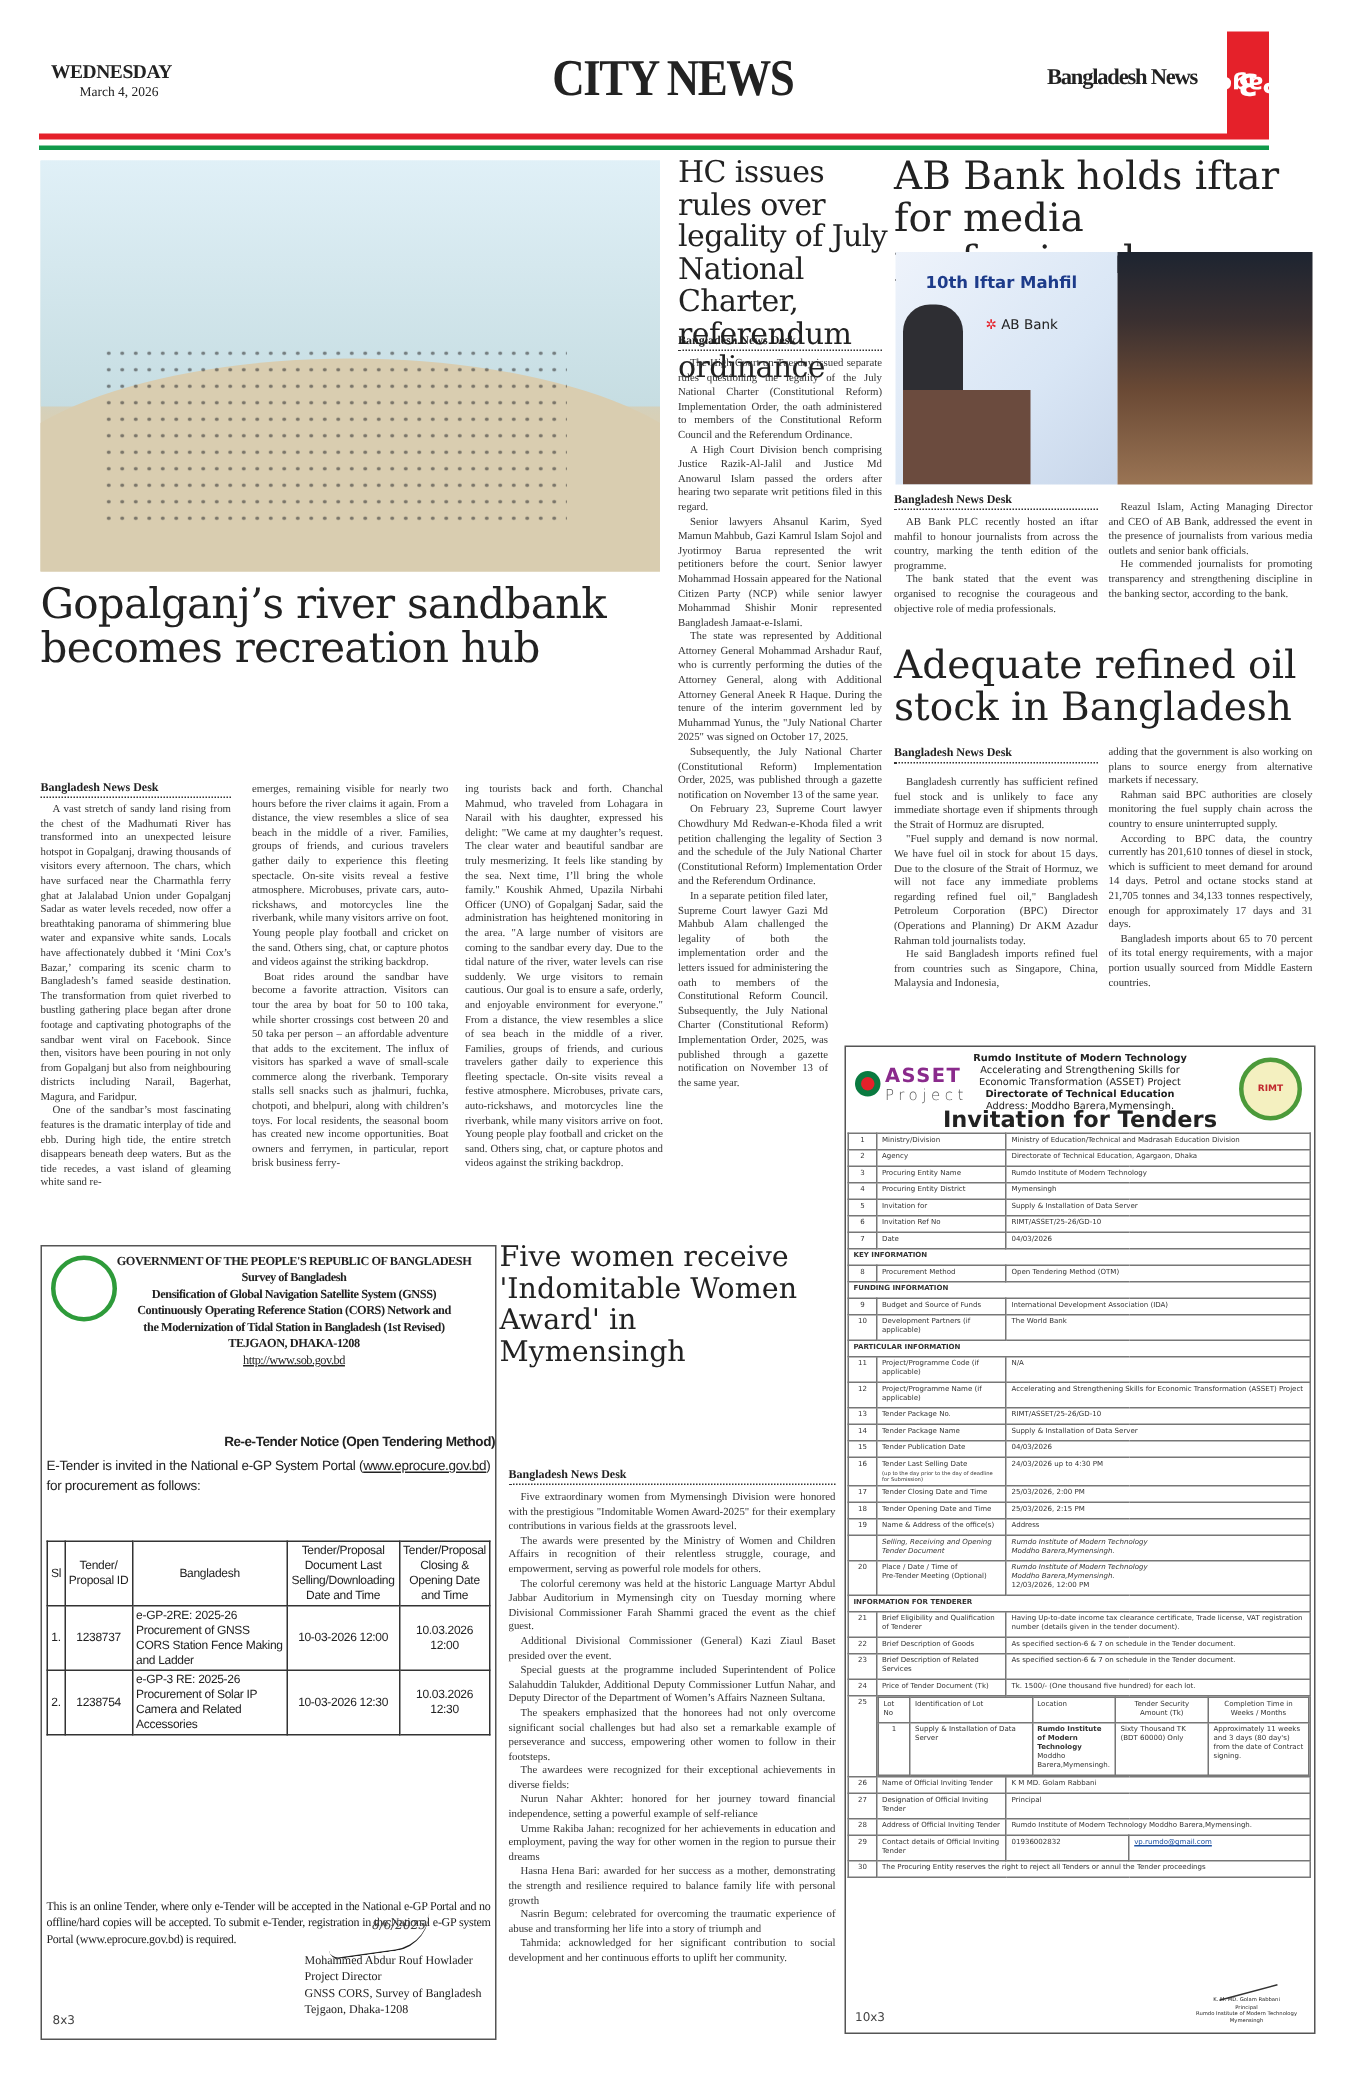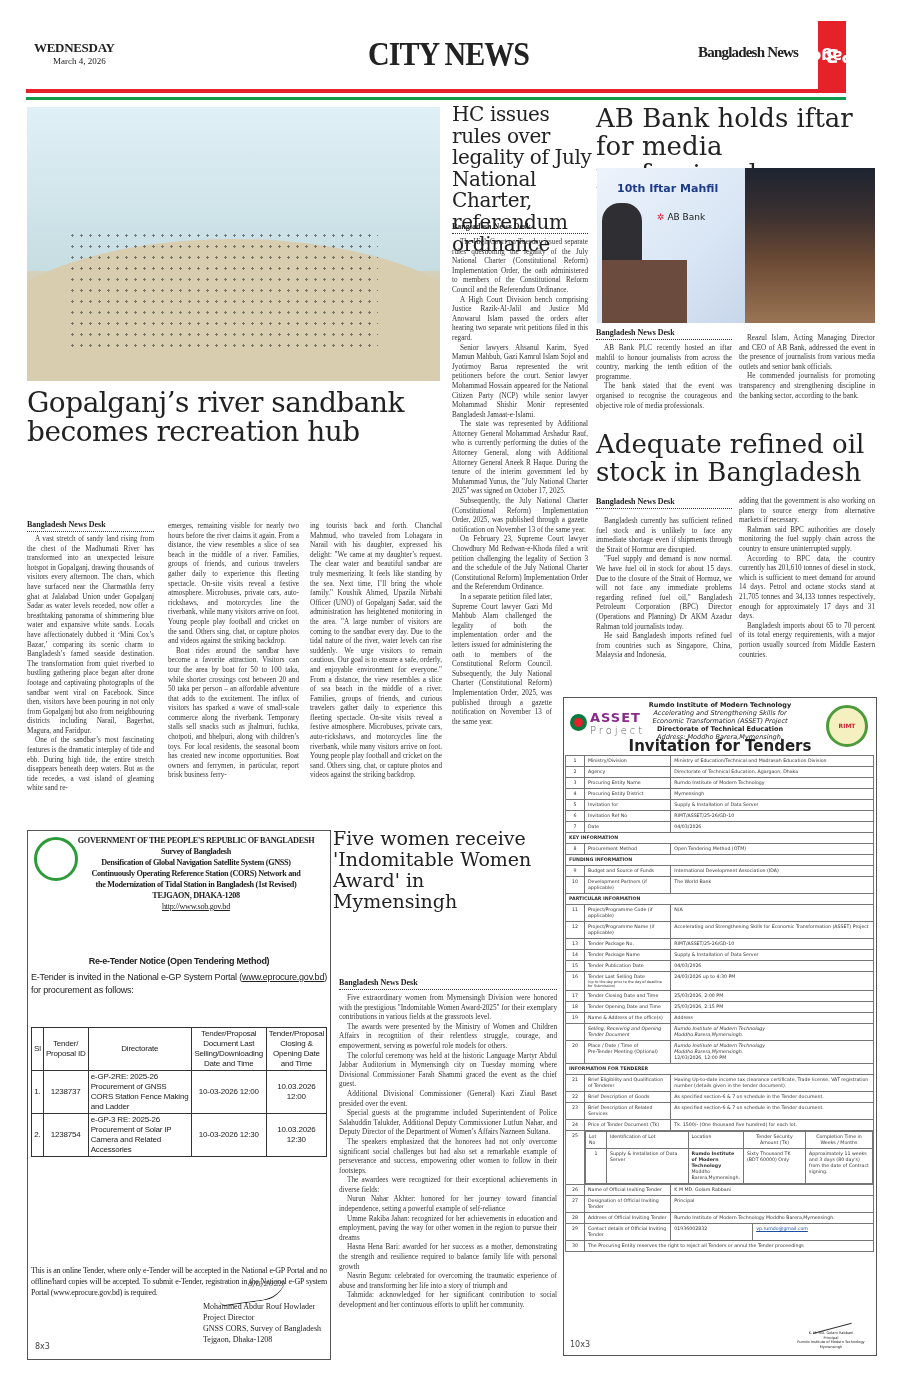--- a/index.html
+++ b/index.html
@@ -37,34 +37,34 @@
   .ab-photo1 .logo { position:absolute; left:60px; top:44px; font:9px "DejaVu Sans", sans-serif; color:#222; }
   .ab-photo1 .logo b { color:#e5212a; }
   .ab-photo1 .podium { position:absolute; left:5px; top:92px; width:85px; height:63px; background:#6b4b3e; }
   .ab-photo1 .person { position:absolute; left:5px; top:35px; width:40px; height:60px; background:#2e2e33; border-radius:18px 18px 0 0; }
 
   .ad-box { border:1px solid #555; background:#fff; }
   .gov-ad { left:27px; top:830px; width:302px; height:528px; }
   .gov-ad .logo { position:absolute; left:6px; top:6px; width:38px; height:38px; border:3px solid #2e9b3a; border-radius:50%; }
   .gov-hdr { position:absolute; left:38px; width:260px; top:4px; text-align:center; font:bold 8.2px/11px "Liberation Serif", serif; letter-spacing:-0.3px; }
   .gov-hdr a { color:#222; text-decoration:underline; font-weight:normal; }
-  .gov-notice { position:absolute; left:0; width:100%; top:125px; text-align:center; font:bold 9px "Liberation Sans", sans-serif; letter-spacing:-0.3px; }
+  .gov-notice { position:absolute; left:0; width:100%; top:125px; text-align:right; font:bold 9px "Liberation Sans", sans-serif; letter-spacing:-0.3px; }
   .gov-intro { position:absolute; left:3px; width:296px; top:140px; font:9px/13px "Liberation Sans", sans-serif; text-align:justify; letter-spacing:-0.2px; }
   .gov-intro u { color:#222; }
   table.gt { position:absolute; left:3px; top:196px; width:296px; border-collapse:collapse; font:8px/10px "Liberation Sans", sans-serif; letter-spacing:-0.2px; }
   table.gt th, table.gt td { border:1px solid #333; padding:1px 2px; text-align:center; font-weight:normal; vertical-align:middle;margin-left:20px; }
   table.gt td.desc { text-align:left; }
   .gov-footer { position:absolute; left:3px; width:296px; top:434px; font:8px/11px "Liberation Serif", serif; text-align:justify; letter-spacing:-0.2px; }
   .gov-sign { position:absolute; left:175px; top:470px; font:8px/11px "Liberation Serif", serif; }
   .gov-sig-mark { position:absolute; left:190px; top:445px; width:70px; height:25px; border-bottom:1.5px solid #222; border-radius:0 0 40px 10px; transform:rotate(-8deg); }
   .code { position:absolute; font:8px "DejaVu Sans", sans-serif; color:#444; }
 
   .tender-ad { left:563px; top:697px; width:312px; height:657px; }
   .t-hdr { position:absolute; left:0; width:100%; top:3px; text-align:center; font:bold 6.5px/8px "DejaVu Sans", sans-serif; }
-  .t-hdr .l2 { font-weight:normal;font-style:italic; }
+  .t-hdr .l2 { font-weight:normal; }
   .t-hdr .title { font-size:15px; line-height:11px; }
   .asset-logo { position:absolute; left:6px; top:12px; font:bold 13px "DejaVu Sans", sans-serif; color:#8a2a8c; letter-spacing:1px; }
   .asset-logo small { display:block; font:300 10px "DejaVu Sans", sans-serif; color:#555; letter-spacing:3px; }
   .rimt-logo { position:absolute; right:8px; top:7px; width:36px; height:36px; border:3px solid #4c9a3a; border-radius:50%; background:#f4f0c0; text-align:center; font:bold 6px/36px "DejaVu Sans", sans-serif; color:#c0272d; }
   table.tt { position:absolute; left:1px; top:57px; width:309px; border-collapse:collapse; font:4.7px/6px "DejaVu Sans", sans-serif; color:#333; }
   table.tt td { border:0.7px solid #777; padding:2px 3px; vertical-align:top; }
   table.tt td.n { width:12px; text-align:center; }
   table.tt tr.sec td { font-weight:bold; }
   table.tt td.it { font-style:italic; }
   .t-code { left:6px; bottom:6px; }
@@ -177,21 +177,21 @@
     <div>TEJGAON, DHAKA-1208</div>
     <a>http://www.sob.gov.bd</a>
   </div>
   <div class="gov-notice">Re-e-Tender Notice (Open Tendering Method)</div>
   <div class="gov-intro"><span>E-Tender is invited in the National e-GP System Portal (</span><u>www.eprocure.gov.bd</u><span>) for procurement as follows:</span></div>
   <table class="gt">
     <tbody>
         <tr>
       <th>Sl</th>
       <th style="width:40px">Tender/ Proposal ID</th>
-      <th>Directorate</th>
+      <th>Bangladesh</th>
       <th style="width:70px">Tender/Proposal Document Last Selling/Downloading Date and Time</th>
       <th style="width:50px">Tender/Proposal Closing &amp; Opening Date and Time</th>
     </tr>
     <tr>
       <td>1.</td>
       <td>1238737</td>
       <td class="desc">e-GP-2RE: 2025-26 Procurement of GNSS CORS Station Fence Making and Ladder</td>
       <td>10-03-2026 12:00</td>
       <td>10.03.2026 12:00</td>
     </tr>

